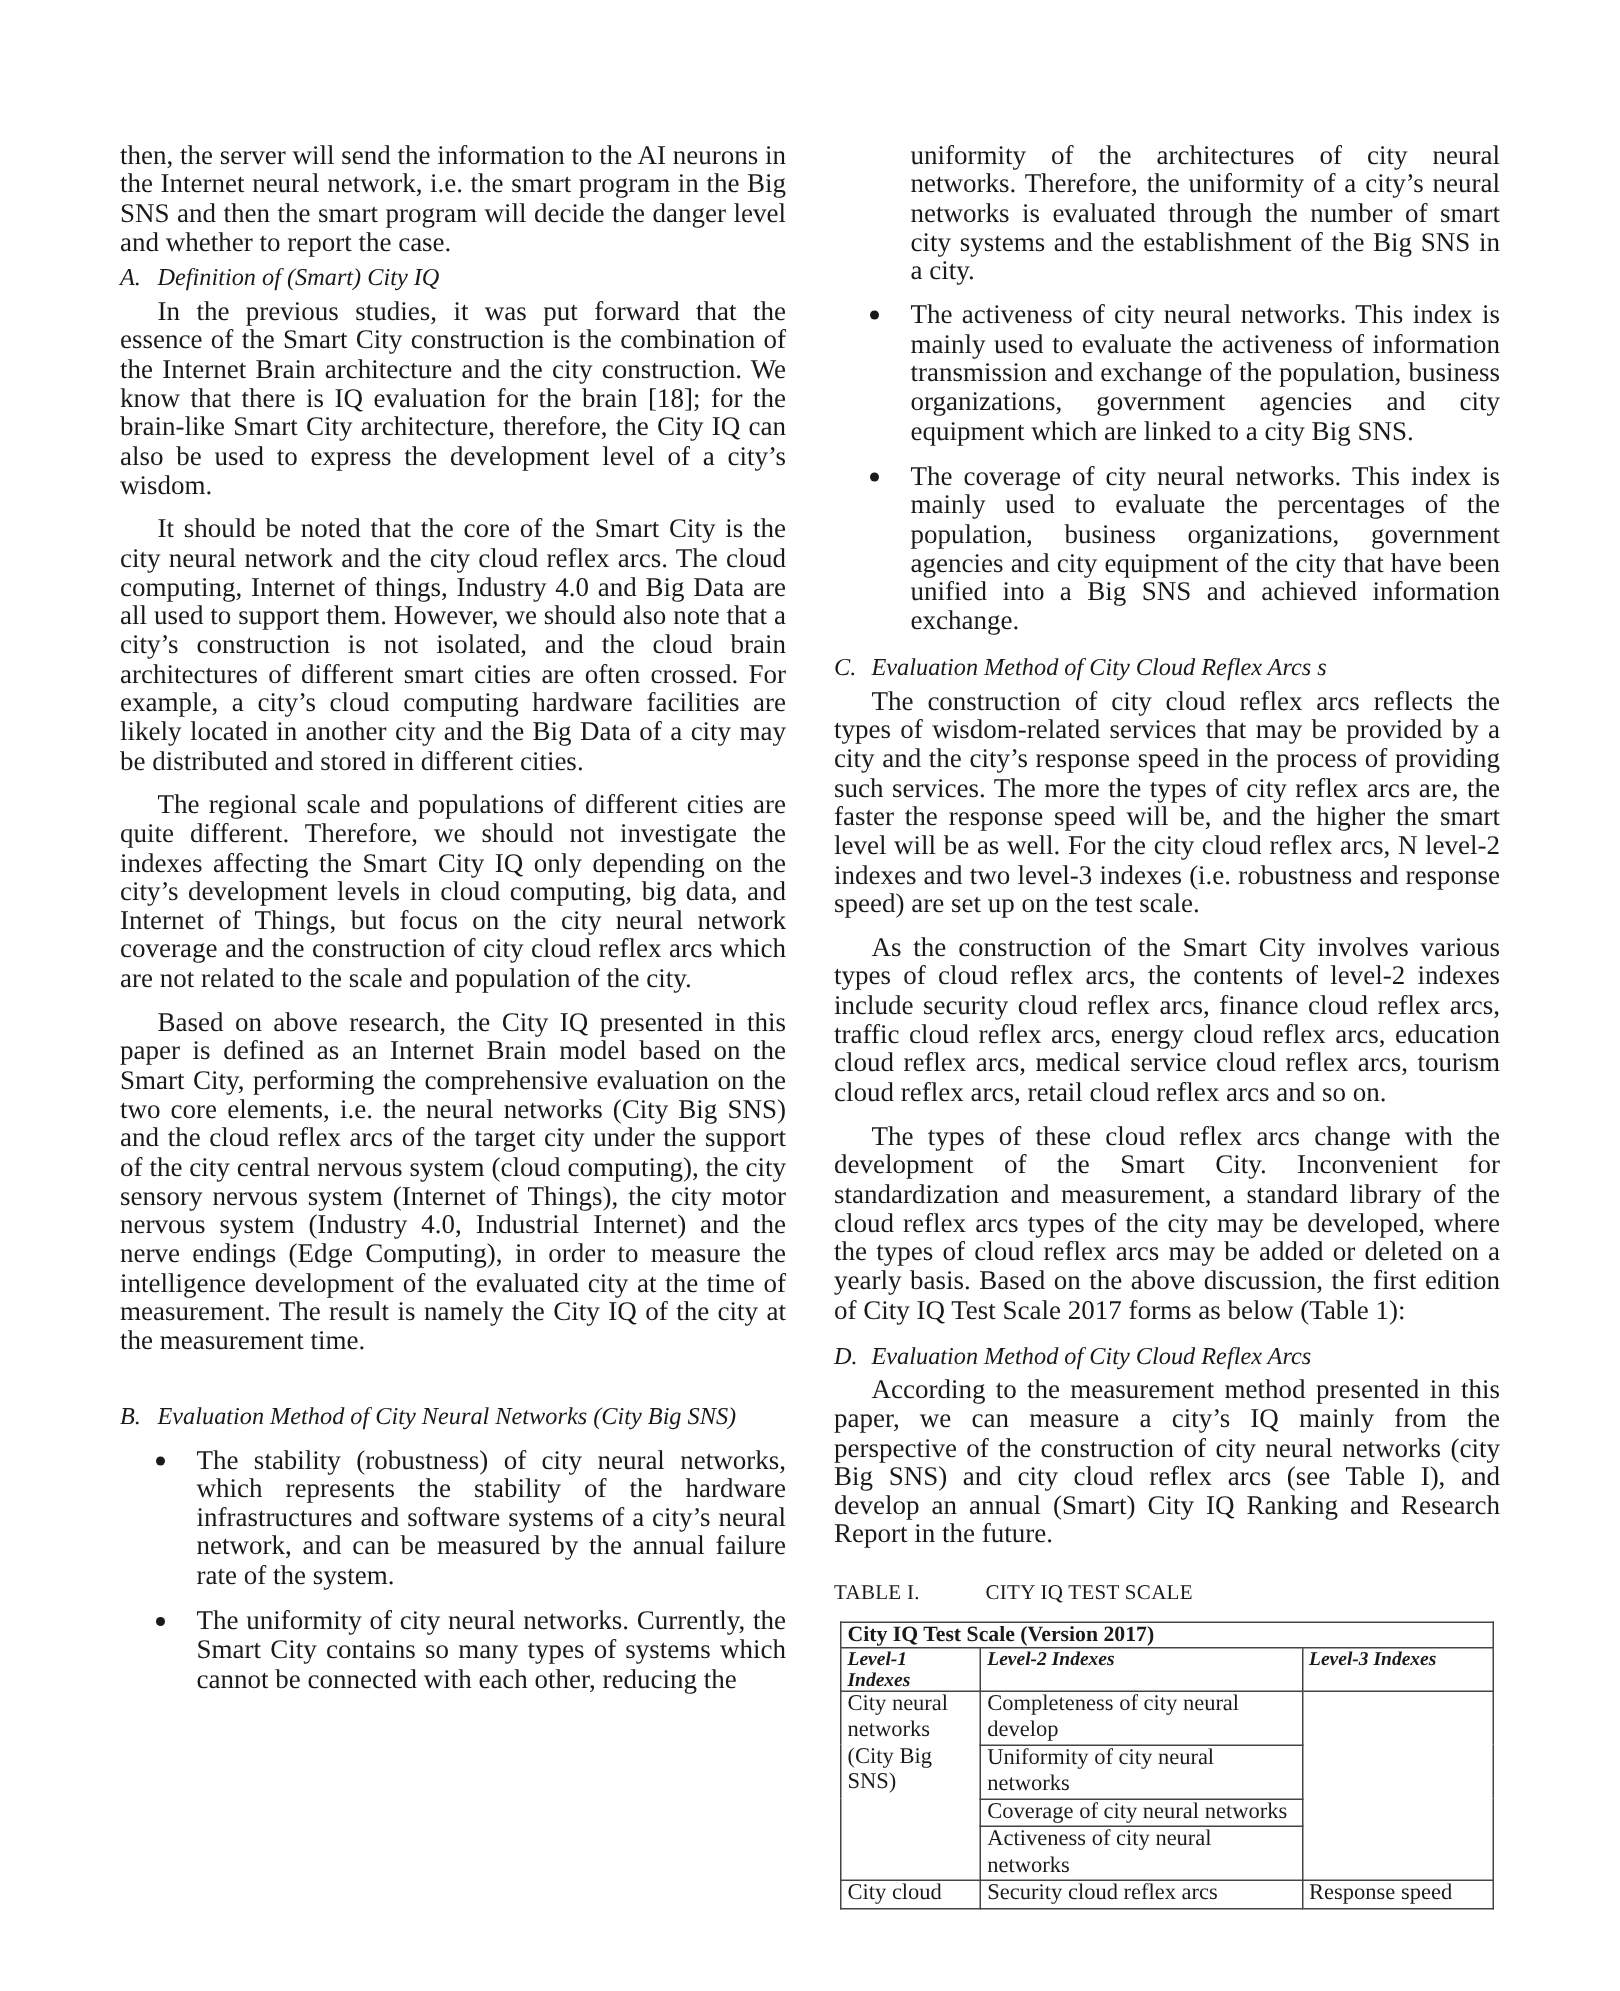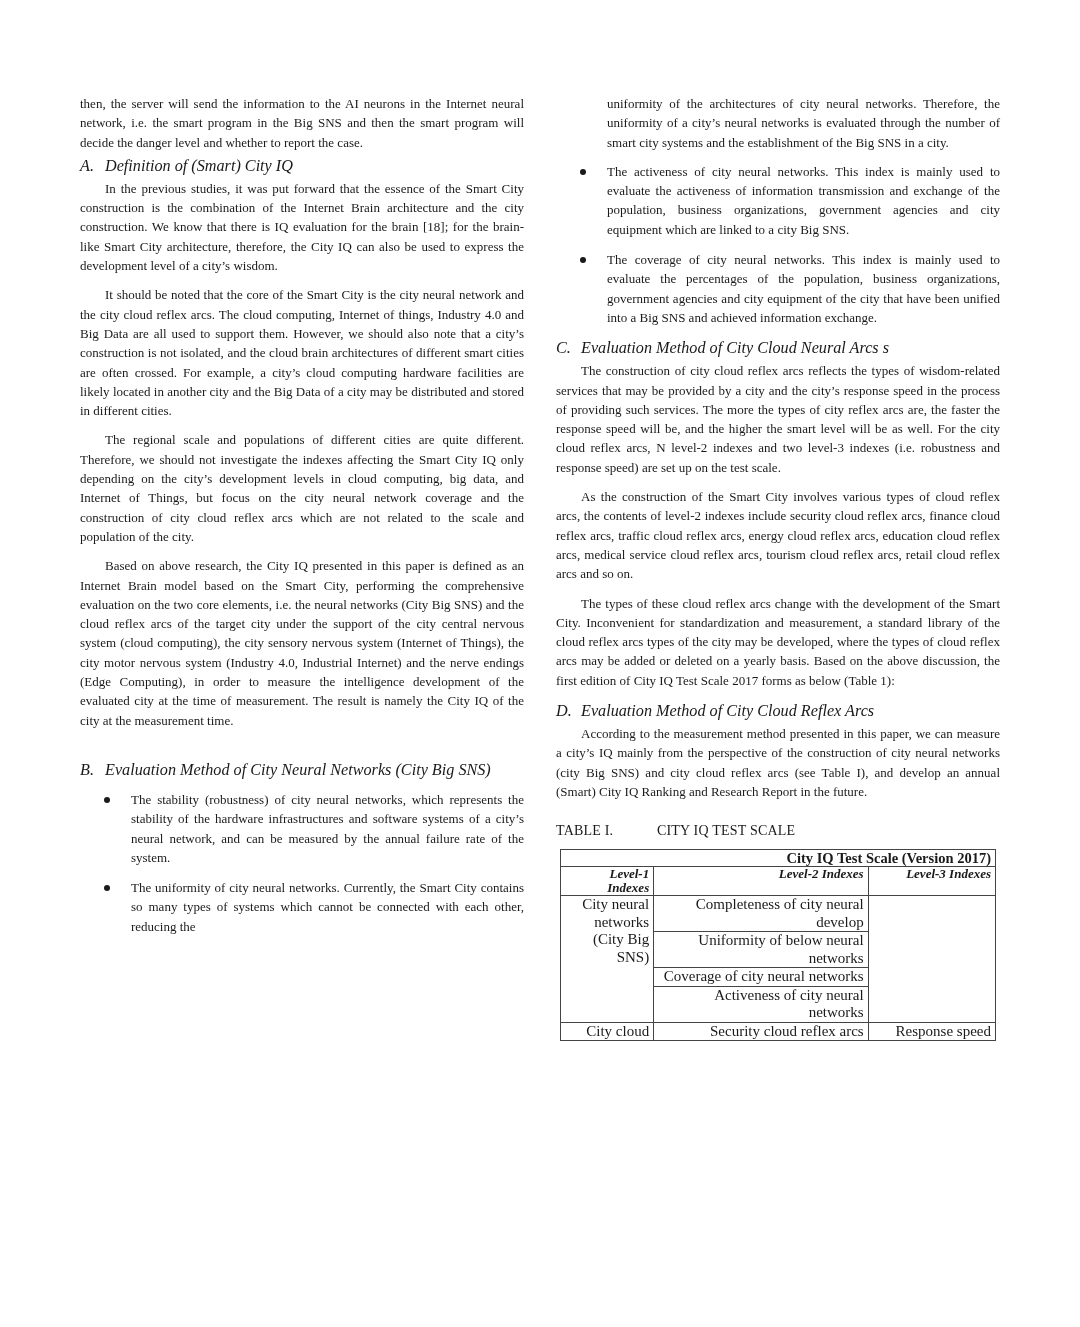--- a/index.html
+++ b/index.html
@@ -4,21 +4,21 @@
   <style>
     html, body { margin: 0; padding: 0; background: #ffffff; }
     body {
       width: 1080px; height: 1327px; position: relative; overflow: hidden;
       font-family: "Liberation Serif", "DejaVu Serif", serif;
       color: #1a1a1a;
     }
     .col { position: absolute; top: 94px; }
     .col-left { left: 80px; width: 444px; }
     .col-right { left: 556px; width: 444px; }
-    p, li { margin: 0; font-size: 13px; line-height: 19.3px; text-align: justify; }
+    p, li { margin: 0; font-size: 18px; line-height: 19.3px; text-align: justify; }
     p.indent { text-indent: 25px; }
     .para-gap { margin-top: 10px; }
     .sec-head {
       text-align: center; font-size: 16.2px; line-height: 21px;
       margin-top: 32px; margin-bottom: 4px; letter-spacing: 0.1px;
     }
     .sub-head {
       font-style: italic; font-size: 16.2px; line-height: 20px;
       margin: 4px 0 3px 0; display: flex;
     }
@@ -34,21 +34,21 @@
     .cont { padding-left: 51px; }
     .table-caption {
       text-align: left; font-size: 14px; margin-top: 22px; margin-bottom: 10px;
       letter-spacing: 0.2px;
     }
     .table-caption .tnum { margin-right: 40px; }
     table.iq {
       border-collapse: collapse; width: 436px; margin-left: 4px;
       font-size: 15px; line-height: 17.5px;
     }
-    table.iq td, table.iq th { border: 1.5px solid #444; padding: 0 4px; text-align: right; vertical-align: top; }
+    table.iq td, table.iq th { border: 1.5px solid #444; padding: 0 4px; text-align: left; vertical-align: top; }
     table.iq th.title { font-weight: bold; font-size: 14.5px; line-height: 16px; }
     table.iq th.colh { font-weight: bold; font-style: italic; font-size: 13px; line-height: 14px; height: 28px; }
     table.iq td.l1 { width: 84px; }
     table.iq td.l2 { width: 205px; }
     table.iq td.l3 { width: 118px; }
     table.iq td.empty { border-bottom: 1.5px solid #444; }
   </style>
 </head>
 <body>
 
@@ -77,21 +77,21 @@
 
 <div class="col col-right">
   <p class="cont">uniformity of the architectures of city neural networks. Therefore, the uniformity of a city’s neural networks is evaluated through the number of smart city systems and the establishment of the Big SNS in a city.</p>
   <ul class="bullets">
     <li><span class="bullet"></span><span>The activeness of city neural networks. This index is mainly used to evaluate the activeness of information transmission and exchange of the population, business organizations, government agencies and city equipment which are linked to a city Big SNS.</span></li>
     <li><span class="bullet"></span><span>The coverage of city neural networks. This index is mainly used to evaluate the percentages of the population, business organizations, government agencies and city equipment of the city that have been unified into a Big SNS and achieved information exchange.</span></li>
   </ul>
 
   <div class="sub-head">
     <span class="letter">C.</span>
-    <span>Evaluation Method of City Cloud Neural Arcs s</span>
+    <span>Evaluation Method of City Cloud Reflex Arcs s</span>
   </div>
   <p class="indent">The construction of city cloud reflex arcs reflects the types of wisdom-related services that may be provided by a city and the city’s response speed in the process of providing such services. The more the types of city reflex arcs are, the faster the response speed will be, and the higher the smart level will be as well. For the city cloud reflex arcs, N level-2 indexes and two level-3 indexes (i.e. robustness and response speed) are set up on the test scale.</p>
   <p class="indent para-gap">As the construction of the Smart City involves various types of cloud reflex arcs, the contents of level-2 indexes include security cloud reflex arcs, finance cloud reflex arcs, traffic cloud reflex arcs, energy cloud reflex arcs, education cloud reflex arcs, medical service cloud reflex arcs, tourism cloud reflex arcs, retail cloud reflex arcs and so on.</p>
   <p class="indent para-gap">The types of these cloud reflex arcs change with the development of the Smart City. Inconvenient for standardization and measurement, a standard library of the cloud reflex arcs types of the city may be developed, where the types of cloud reflex arcs may be added or deleted on a yearly basis. Based on the above discussion, the first edition of City IQ Test Scale 2017 forms as below (Table 1):</p>
 
   <div class="sub-head gap-mid">
     <span class="letter">D.</span>
     <span>Evaluation Method of City Cloud Reflex Arcs</span>
   </div>
   <p class="indent">According to the measurement method presented in this paper, we can measure a city’s IQ mainly from the perspective of the construction of city neural networks (city Big SNS) and city cloud reflex arcs (see Table I), and develop an annual (Smart) City IQ Ranking and Research Report in the future.</p>
@@ -110,21 +110,21 @@
       <th class="colh">Level-1 Indexes</th>
       <th class="colh">Level-2 Indexes</th>
       <th class="colh">Level-3 Indexes</th>
     </tr>
     <tr>
       <td class="l1" rowspan="4">City neural networks (City Big SNS)</td>
       <td class="l2">Completeness of city neural develop</td>
       <td class="l3 empty" rowspan="4"></td>
     </tr>
     <tr>
-      <td class="l2">Uniformity of below neural networks</td>
+      <td class="l2">Uniformity of city neural networks</td>
     </tr>
     <tr>
       <td class="l2">Coverage of city neural networks</td>
     </tr>
     <tr>
       <td class="l2">Activeness of city neural networks</td>
     </tr>
     <tr>
       <td class="l1">City cloud</td>
       <td class="l2">Security cloud reflex arcs</td>

